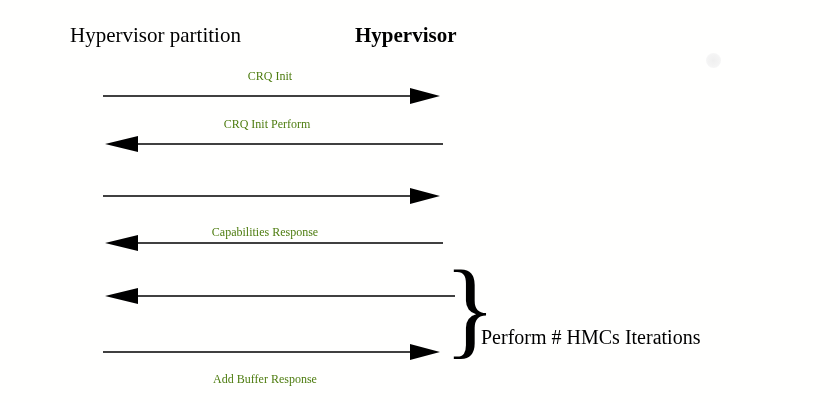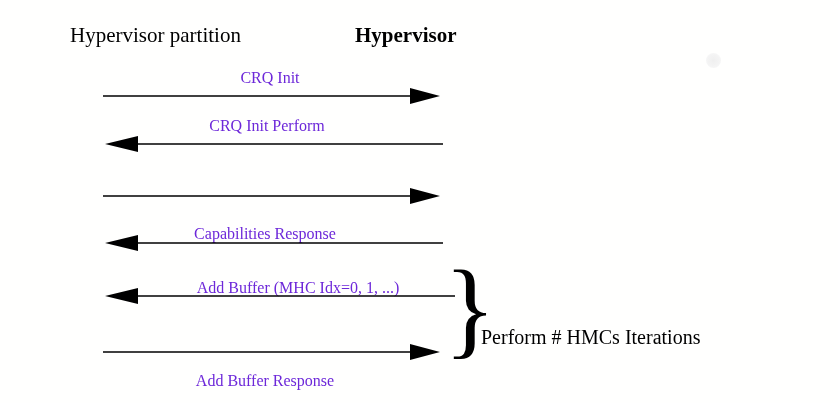--- a/index.html
+++ b/index.html
@@ -19,24 +19,24 @@
   }
   .lifeline-label {
     position: absolute;
     font-size: 21px;
     line-height: 1;
     white-space: nowrap;
     color: #000;
   }
   .msg-label {
     position: absolute;
-    font-size: 16px;
+    font-size: 12px;
     line-height: 1;
     white-space: nowrap;
-    color: #6d28d9;
+    color: #4d7c0f;
     transform: translateX(-50%);
   }
   .arrow {
     position: absolute;
     height: 18px;
   }
   .arrow svg {
     display: block;
     overflow: visible;
   }
@@ -94,21 +94,20 @@
   </div>
 
   <div class="msg-label" style="left:265px; top:226px;">Capabilities Response</div>
   <div class="arrow" style="left:103px; top:234px; width:340px;">
     <svg width="340" height="18" viewBox="0 0 340 18">
       <line x1="30" y1="9" x2="340" y2="9" stroke="#000" stroke-width="1.6"></line>
       <polygon points="35,1 35,17 2,9" fill="#000"></polygon>
     </svg>
   </div>
 
-  <div class="msg-label" style="left:298px; top:280px;">Add Buffer (MHC Idx=0, 1, ...)</div>
   <div class="arrow" style="left:103px; top:287px; width:352px;">
     <svg width="352" height="18" viewBox="0 0 352 18">
       <line x1="30" y1="9" x2="352" y2="9" stroke="#000" stroke-width="1.6"></line>
       <polygon points="35,1 35,17 2,9" fill="#000"></polygon>
     </svg>
   </div>
 
   <div class="msg-label" style="left:265px; top:333px;margin-top:40px;">Add Buffer Response</div>
   <div class="arrow" style="left:103px; top:343px; width:340px;">
     <svg width="340" height="18" viewBox="0 0 340 18">

